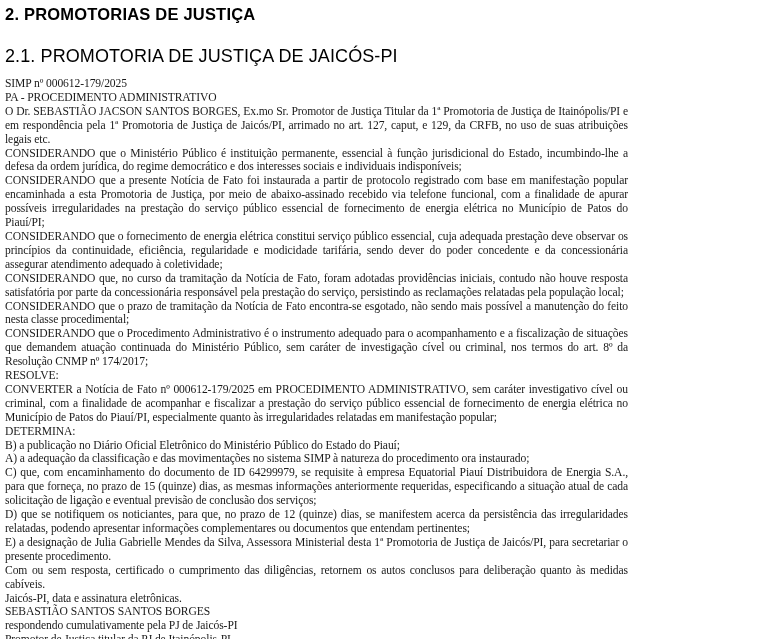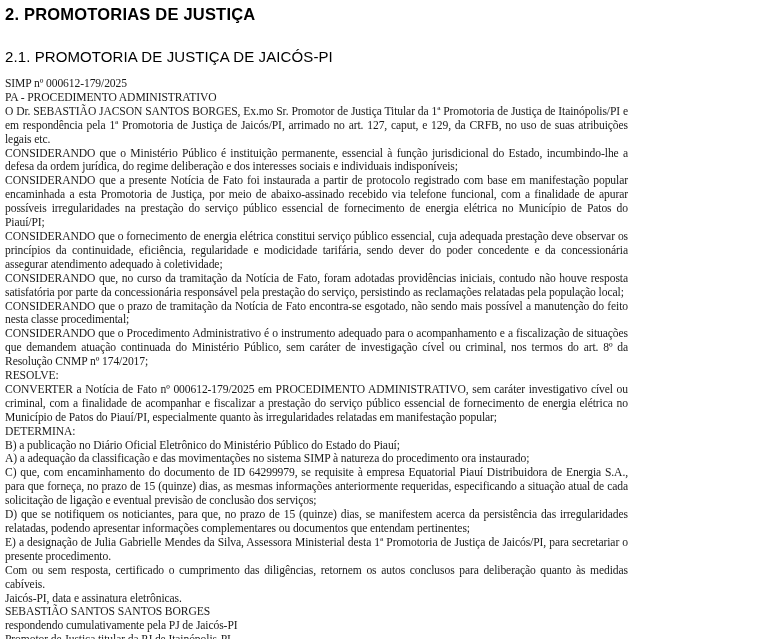--- a/index.html
+++ b/index.html
@@ -29,21 +29,21 @@
     margin: 0;
     font-size: 16.5px;
     line-height: 18px;
     font-weight: bold;
     letter-spacing: 0.2px;
     color: var(--heading-color);
     white-space: nowrap;
   }
   .subsection-title {
     margin: 26px 0 0 0;
-    font-size: 15px;
+    font-size: 18px;
     line-height: 15px;
     font-weight: 400;
     letter-spacing: 0.1px;
     color: var(--heading-color);
     white-space: nowrap;
   }
   .doc-body {
     margin-top: 13px;
     font-size: 11.6px;
     line-height: 13.9px;
@@ -60,33 +60,33 @@
 </head>
 <body>
 
 <div class="page">
   <h1 class="section-title">2. PROMOTORIAS DE JUSTIÇA</h1>
   <h2 class="subsection-title">2.1. PROMOTORIA DE JUSTIÇA DE JAICÓS-PI</h2>
   <div class="doc-body">
       <p>SIMP nº 000612-179/2025</p>
       <p>PA - PROCEDIMENTO ADMINISTRATIVO</p>
       <p>O Dr. SEBASTIÃO JACSON SANTOS BORGES, Ex.mo Sr. Promotor de Justiça Titular da 1ª Promotoria de Justiça de Itainópolis/PI e em respondência pela 1ª Promotoria de Justiça de Jaicós/PI, arrimado no art. 127, caput, e 129, da CRFB, no uso de suas atribuições legais etc.</p>
-      <p>CONSIDERANDO que o Ministério Público é instituição permanente, essencial à função jurisdicional do Estado, incumbindo-lhe a defesa da ordem jurídica, do regime deliberação e dos interesses sociais e individuais indisponíveis;</p>
+      <p>CONSIDERANDO que o Ministério Público é instituição permanente, essencial à função jurisdicional do Estado, incumbindo-lhe a defesa da ordem jurídica, do regime democrático e dos interesses sociais e individuais indisponíveis;</p>
       <p>CONSIDERANDO que a presente Notícia de Fato foi instaurada a partir de protocolo registrado com base em manifestação popular encaminhada a esta Promotoria de Justiça, por meio de abaixo-assinado recebido via telefone funcional, com a finalidade de apurar possíveis irregularidades na prestação do serviço público essencial de fornecimento de energia elétrica no Município de Patos do Piauí/PI;</p>
       <p>CONSIDERANDO que o fornecimento de energia elétrica constitui serviço público essencial, cuja adequada prestação deve observar os princípios da continuidade, eficiência, regularidade e modicidade tarifária, sendo dever do poder concedente e da concessionária assegurar atendimento adequado à coletividade;</p>
       <p>CONSIDERANDO que, no curso da tramitação da Notícia de Fato, foram adotadas providências iniciais, contudo não houve resposta satisfatória por parte da concessionária responsável pela prestação do serviço, persistindo as reclamações relatadas pela população local;</p>
       <p>CONSIDERANDO que o prazo de tramitação da Notícia de Fato encontra-se esgotado, não sendo mais possível a manutenção do feito nesta classe procedimental;</p>
       <p>CONSIDERANDO que o Procedimento Administrativo é o instrumento adequado para o acompanhamento e a fiscalização de situações que demandem atuação continuada do Ministério Público, sem caráter de investigação cível ou criminal, nos termos do art. 8º da Resolução CNMP nº 174/2017;</p>
       <p>RESOLVE:</p>
       <p>CONVERTER a Notícia de Fato nº 000612-179/2025 em PROCEDIMENTO ADMINISTRATIVO, sem caráter investigativo cível ou criminal, com a finalidade de acompanhar e fiscalizar a prestação do serviço público essencial de fornecimento de energia elétrica no Município de Patos do Piauí/PI, especialmente quanto às irregularidades relatadas em manifestação popular;</p>
       <p>DETERMINA:</p>
       <p>B) a publicação no Diário Oficial Eletrônico do Ministério Público do Estado do Piauí;</p>
       <p>A) a adequação da classificação e das movimentações no sistema SIMP à natureza do procedimento ora instaurado;</p>
       <p>C) que, com encaminhamento do documento de ID 64299979, se requisite à empresa Equatorial Piauí Distribuidora de Energia S.A., para que forneça, no prazo de 15 (quinze) dias, as mesmas informações anteriormente requeridas, especificando a situação atual de cada solicitação de ligação e eventual previsão de conclusão dos serviços;</p>
-      <p>D) que se notifiquem os noticiantes, para que, no prazo de 15 (quinze) dias, se manifestem acerca da persistência das irregularidades relatadas, podendo apresentar informações complementares ou documentos que entendam pertinentes;</p>
+      <p>D) que se notifiquem os noticiantes, para que, no prazo de 12 (quinze) dias, se manifestem acerca da persistência das irregularidades relatadas, podendo apresentar informações complementares ou documentos que entendam pertinentes;</p>
       <p>E) a designação de Julia Gabrielle Mendes da Silva, Assessora Ministerial desta 1ª Promotoria de Justiça de Jaicós/PI, para secretariar o presente procedimento.</p>
       <p>Com ou sem resposta, certificado o cumprimento das diligências, retornem os autos conclusos para deliberação quanto às medidas cabíveis.</p>
       <p>Jaicós-PI, data e assinatura eletrônicas.</p>
       <p>SEBASTIÃO SANTOS SANTOS BORGES</p>
       <p>respondendo cumulativamente pela PJ de Jaicós-PI</p>
       <p>Promotor de Justiça titular da PJ de Itainópolis-PI,</p>
       <p>Portaria PGJ/PI nº 2058/2024</p>
     </div>
 </div>
 

